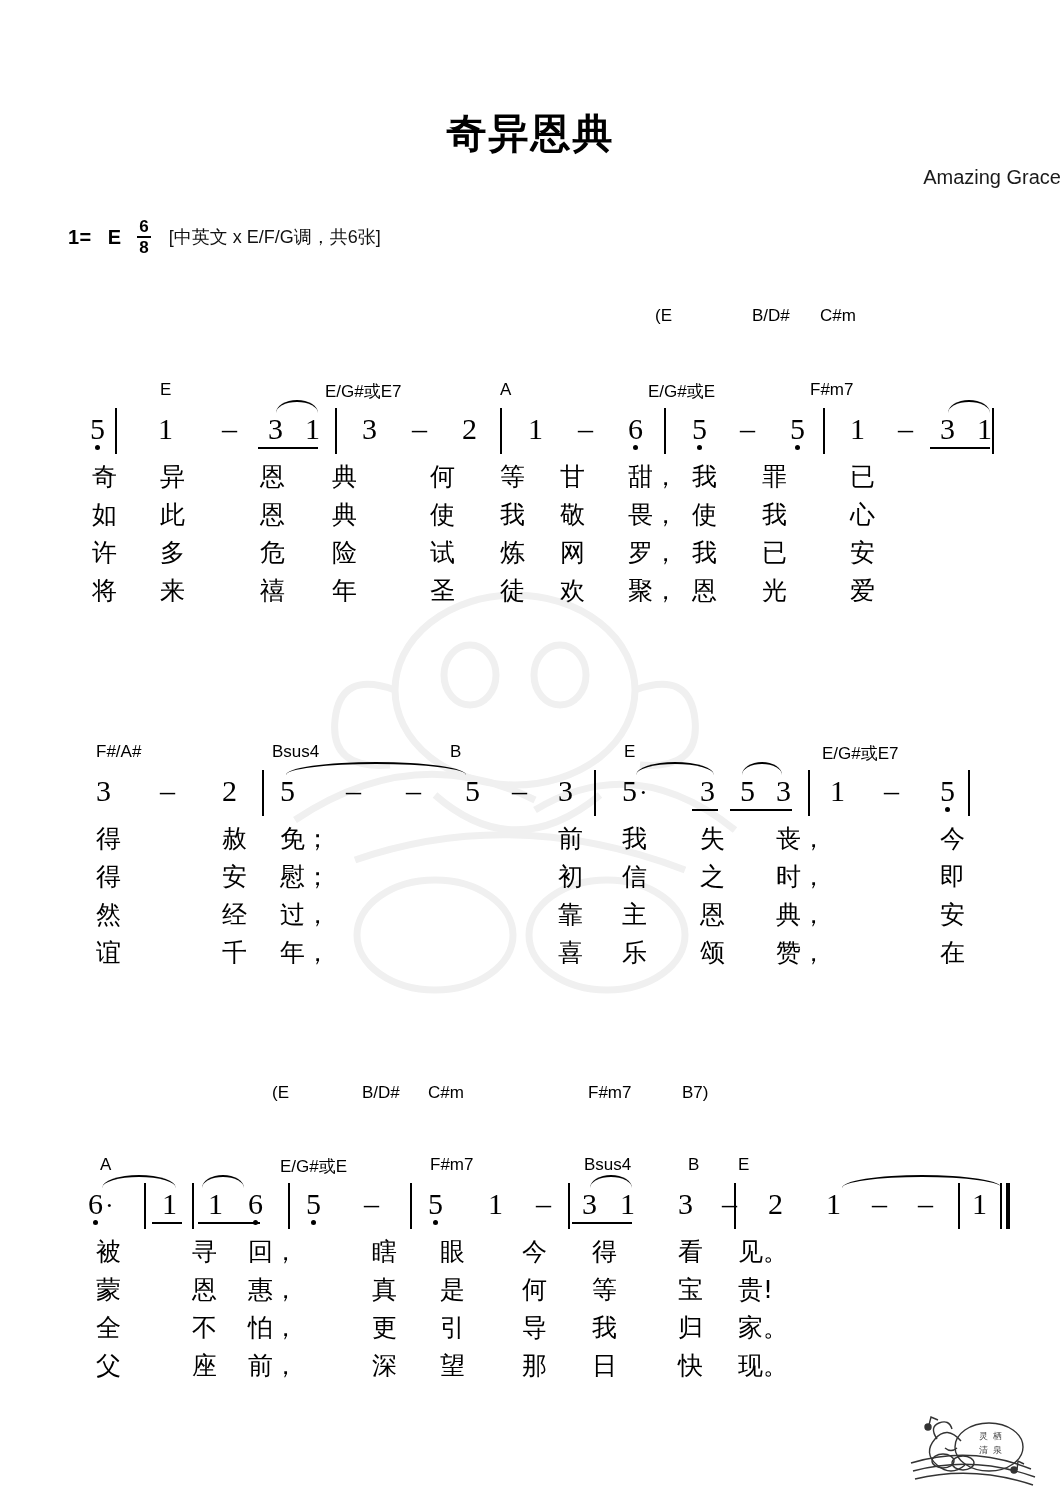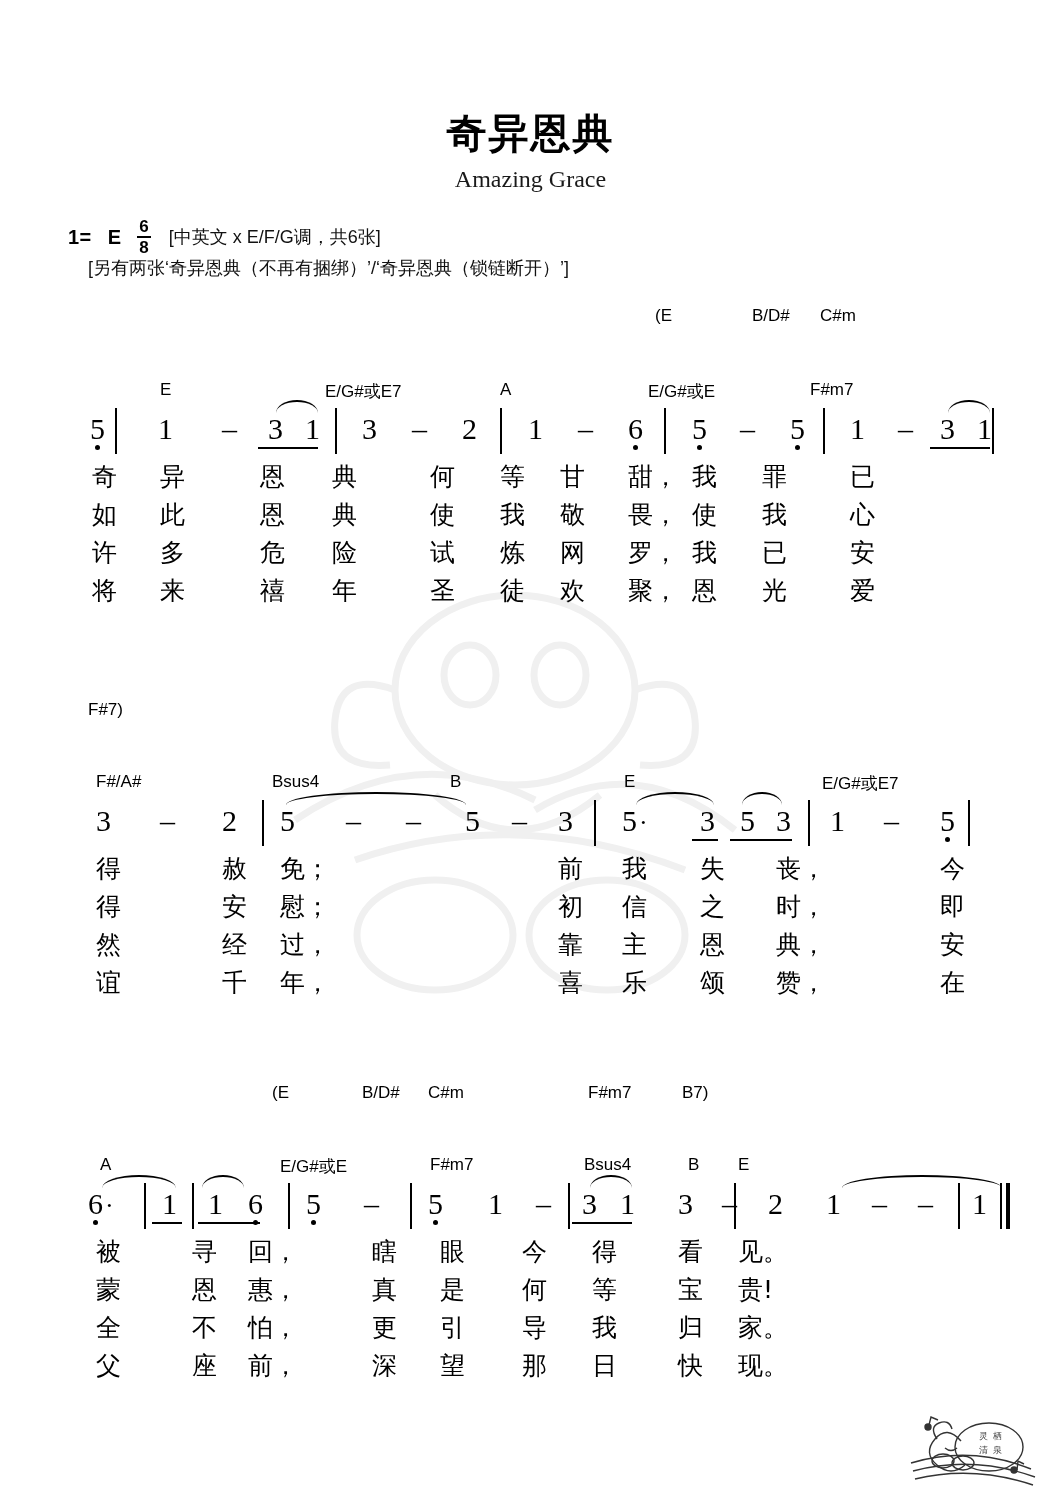--- a/index.html
+++ b/index.html
@@ -29,24 +29,23 @@
 
   
   #title {
     position: absolute; left: 0; top: 78px; width: 1061px;
     text-align: center;
     font-size: 40px; font-weight: bold;
     letter-spacing: 2px;
   }
   #subtitle {
     position: absolute; left: 0; top: 138px; width: 1061px;
-    text-align: center;
-    font-size: 24px;
+    text-align: right;
+    font-size: 20px;
     color: #1a1a1a;
-    font-family: Liberation Serif, serif;
   }
 
   
   #credits {
     position: absolute; right: 78px; top: 140px;
     text-align: right;
     font-size: 18.5px;
     line-height: 29px;
     color: #111;
   }
@@ -181,21 +180,20 @@
 
   <div id="keyline">
     <span class="do">1=</span>
     <span class="keyname">E</span>
     <span class="meter">
       <span class="num">6</span>
       <span class="den">8</span>
     </span>
     <span class="note-tag">[中英文 x E/F/G调，共6张]</span>
   </div>
-  <div id="altnote">[另有两张‘奇异恩典（不再有捆绑）’/‘奇异恩典（锁链断开）’]</div>
 
   <div id="systems-host">
       <div class="system" style="top: 278px;">
         <div class="chordrow" style="height: 30px;">
           <span class="chord" style="left: 655px;">(E</span>
           <span class="chord" style="left: 752px;">B/D#</span>
           <span class="chord" style="left: 820px;">C#m</span>
         </div>
         <div style="height: 44px;"></div>
         <div class="chordrow">
@@ -282,23 +280,20 @@
           <span class="ly" style="left: 430px;">圣</span>
           <span class="ly" style="left: 500px;">徒</span>
           <span class="ly" style="left: 560px;">欢</span>
           <span class="ly" style="left: 628px;">聚，</span>
           <span class="ly" style="left: 692px;">恩</span>
           <span class="ly" style="left: 762px;">光</span>
           <span class="ly" style="left: 850px;">爱</span>
         </div>
       </div>
       <div class="system" style="top: 672px;">
-        <div class="chordrow" style="height: 30px;">
-          <span class="chord" style="left: 88px;">F#7)</span>
-        </div>
         <div style="height: 42px;"></div>
         <div class="chordrow">
           <span class="chord" style="left: 96px;">F#/A#</span>
           <span class="chord" style="left: 272px;">Bsus4</span>
           <span class="chord" style="left: 450px;">B</span>
           <span class="chord" style="left: 624px;">E</span>
           <span class="chord" style="left: 822px;">E/G#或E7</span>
         </div>
         <div class="staffrow">
           <div class="bar" style="left: 262px;"></div>

